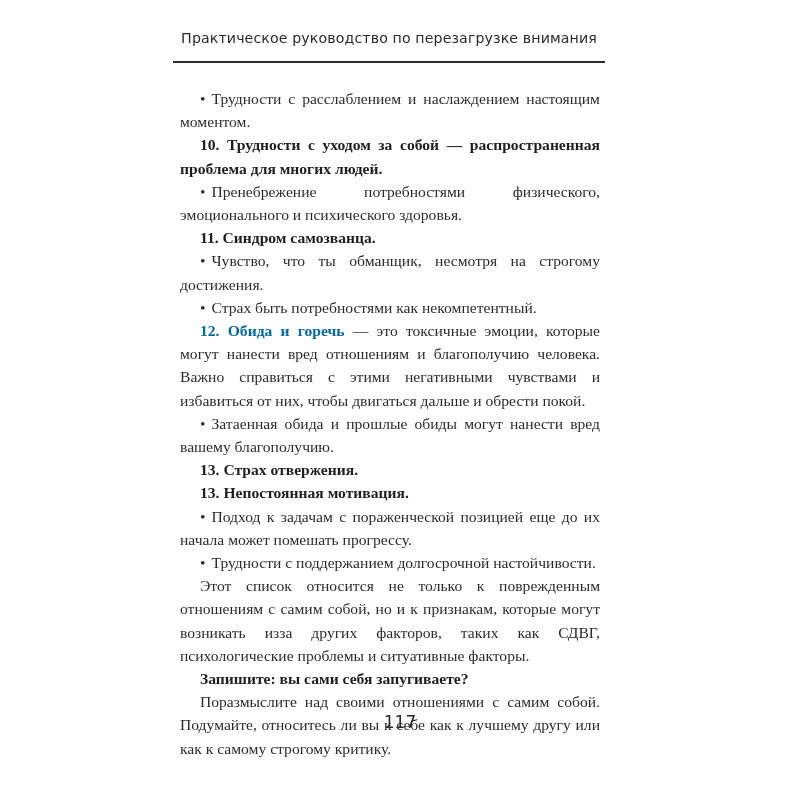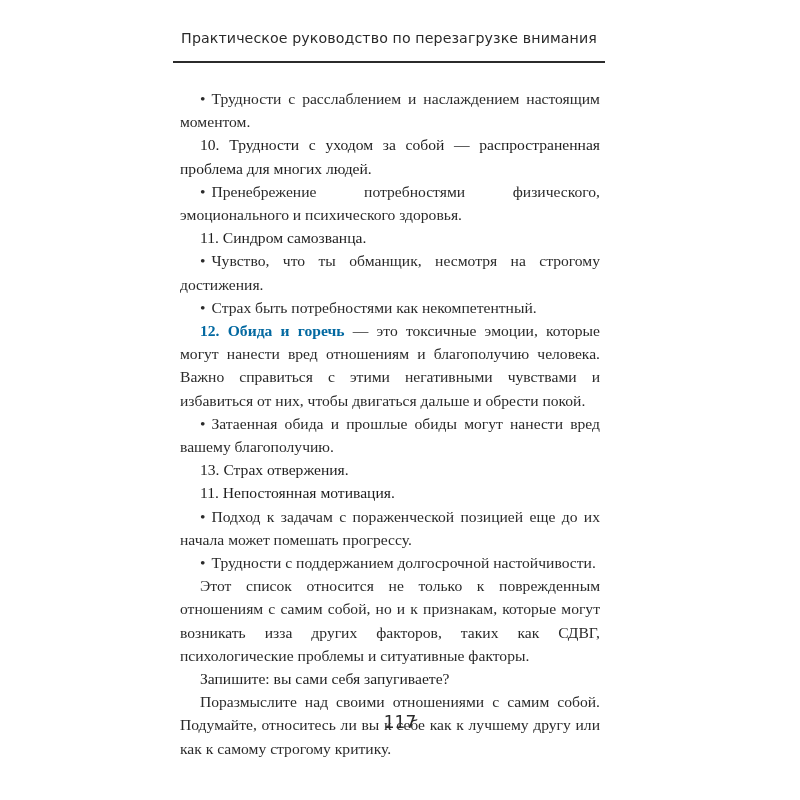--- a/index.html
+++ b/index.html
@@ -9,21 +9,21 @@
     position:absolute; left:173px; top:30px; width:432px; text-align:center;
     font-family:"DejaVu Sans", sans-serif; font-size:14.2px; color:#2a2a2a; letter-spacing:0.1px;
   }
   .head-rule { position:absolute; left:173px; top:61px; width:432px; height:2px; background:#2b2b2b; }
   .body {
     position:absolute; left:180px; top:87px; width:420px;
     font-family:"Liberation Serif", serif; font-size:15.6px; line-height:23.2px; color:#2b2b2b;
     text-align:justify;
   }
   .body p { margin:0; text-indent:20px; text-align:justify; }
-  .body p.bold { font-weight:normal; color:#1e1e1e; }
+  .body p.bold { font-weight:bold; color:#1e1e1e; }
   .body b { color:#0369a1; }
   .bullet::before { content:"\2022"; margin-right:6px; }
   .folio {
     position:absolute; left:0; width:800px; top:712px; text-align:center;
     font-family:"DejaVu Sans", sans-serif; font-size:17px; color:#2a2a2a;
   }
 </style>
 </head>
 <body>
 
@@ -34,21 +34,21 @@
   <div class="body">
     <p class="bullet">Трудности с расслаблением и наслаждением настоящим моментом.</p>
     <p class="bold">10. Трудности с уходом за собой — распространенная проблема для многих людей.</p>
     <p class="bullet">Пренебрежение потребностями физического, эмоционального и психического здоровья.</p>
     <p class="bold">11. Синдром самозванца.</p>
     <p class="bullet">Чувство, что ты обманщик, несмотря на строгому достижения.</p>
     <p class="bullet">Страх быть потребностями как некомпетентный.</p>
     <p><b>12. Обида и горечь</b><span> — это токсичные эмоции, которые могут нанести вред отношениям и благополучию человека. Важно справиться с этими негативными чувствами и избавиться от них, чтобы двигаться дальше и обрести покой.</span></p>
     <p class="bullet">Затаенная обида и прошлые обиды могут нанести вред вашему благополучию.</p>
     <p class="bold">13. Страх отвержения.</p>
-    <p class="bold">11. Непостоянная мотивация.</p>
+    <p class="bold">13. Непостоянная мотивация.</p>
     <p class="bullet">Подход к задачам с пораженческой позицией еще до их начала может помешать прогрессу.</p>
     <p class="bullet">Трудности с поддержанием долгосрочной настойчивости.</p>
     <p>Этот список относится не только к поврежденным отношениям с самим собой, но и к признакам, которые могут возникать изза других факторов, таких как СДВГ, психологические проблемы и ситуативные факторы.</p>
     <p class="bold">Запишите: вы сами себя запугиваете?</p>
     <p>Поразмыслите над своими отношениями с самим собой. Подумайте, относитесь ли вы к себе как к лучшему другу или как к самому строгому критику.</p>
   </div>
 
   <div class="folio">117</div>
 </div>
 

